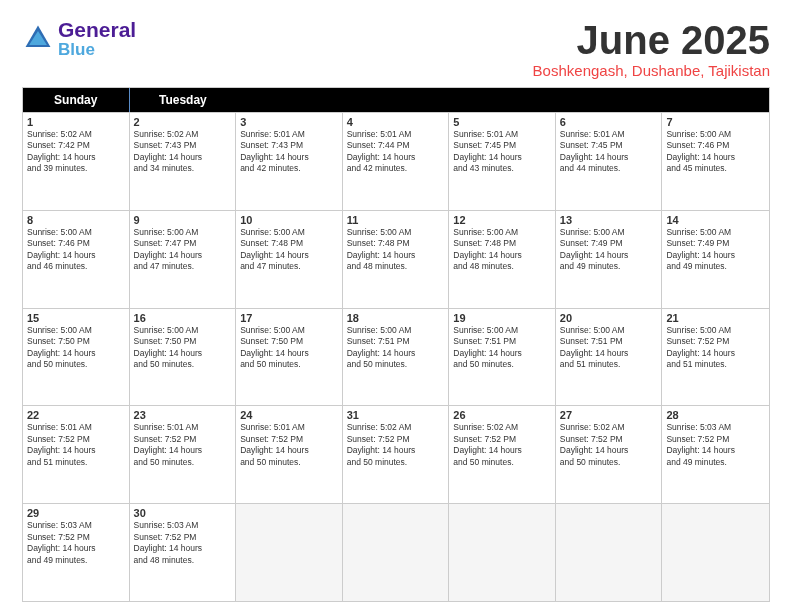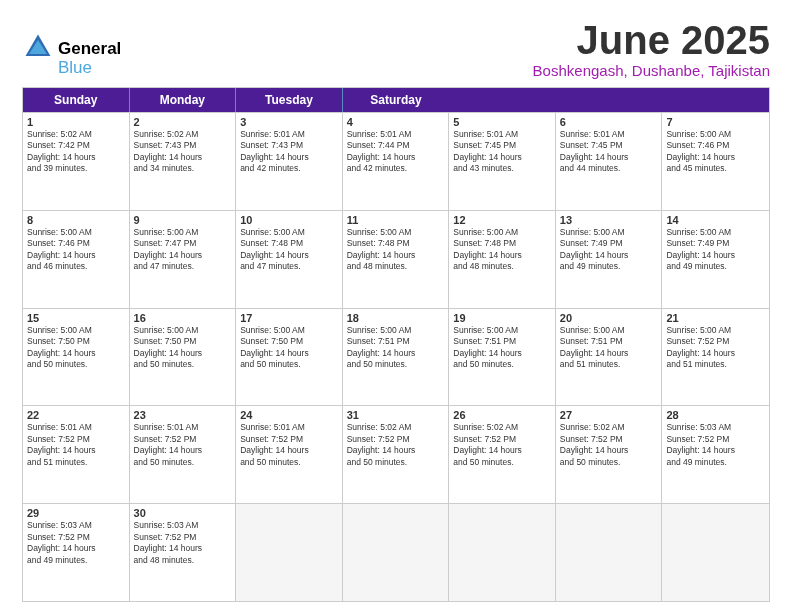--- a/index.html
+++ b/index.html
@@ -43,32 +43,32 @@
     }
     .title-block h1 {
       font-size: 40px;
       font-weight: bold;
       color: #333;
       line-height: 1.1;
     }
     .title-block h2 {
       font-size: 15px;
       font-weight: normal;
-      color: #a21caf;
+      color: #ef4444;
     }
     .calendar {
       flex: 1;
       display: flex;
       flex-direction: column;
       border: 1px solid #ccc;
     }
     .cal-header {
       display: grid;
       grid-template-columns: repeat(7, 1fr);
-      background: #4c1d95;
+      background: #000000;
     }
     .cal-header-cell {
       color: #fff;
       text-align: center;
       font-size: 12px;
       font-weight: bold;
       padding: 5px 2px;
       border-right: 1px solid #5a8cc8;
     }
     .cal-header-cell:last-child { border-right: none; }
@@ -112,37 +112,35 @@
 
 <div class="page">
   <div class="header">
     <div class="logo">
       <div class="logo-row">
         <svg class="logo-icon" viewBox="0 0 36 36">
           <polygon points="18,4 32,28 4,28" fill="#2e6db4"></polygon>
           <polygon points="18,10 28,26 8,26" fill="#4ea8de"></polygon>
         </svg>
         <div>
-          <div style="font-size:17px;font-weight:bold;color:#000000;line-height:1.1;margin-top:22px;">General</div>
-          <div style="font-size:17px;font-weight:normal;color:#4ea8de;line-height:1.1;">Blue</div>
+          <div style="font-size:21px;font-weight:bold;color:#4c1d95;line-height:1.1;">General</div>
+          <div style="font-size:17px;font-weight:bold;color:#4ea8de;line-height:1.1;">Blue</div>
         </div>
       </div>
     </div>
     <div class="title-block">
       <h1>June 2025</h1>
       <h2>Boshkengash, Dushanbe, Tajikistan</h2>
     </div>
   </div>
 
   <div class="calendar">
     <div class="cal-header">
       <div class="cal-header-cell">Sunday</div>
-      <div class="cal-header-cell">Monday</div>
       <div class="cal-header-cell">Tuesday</div>
-      <div class="cal-header-cell">Saturday</div>
     </div>
     <div class="cal-body" id="cal-body">
     <div class="cal-row">
           <div class="cal-cell">
             <span class="day-num">1</span>
             <div class="cell-text">Sunrise: 5:02 AM</div>
             <div class="cell-text">Sunset: 7:42 PM</div>
             <div class="cell-text">Daylight: 14 hours</div>
             <div class="cell-text">and 39 minutes.</div>
           </div>

